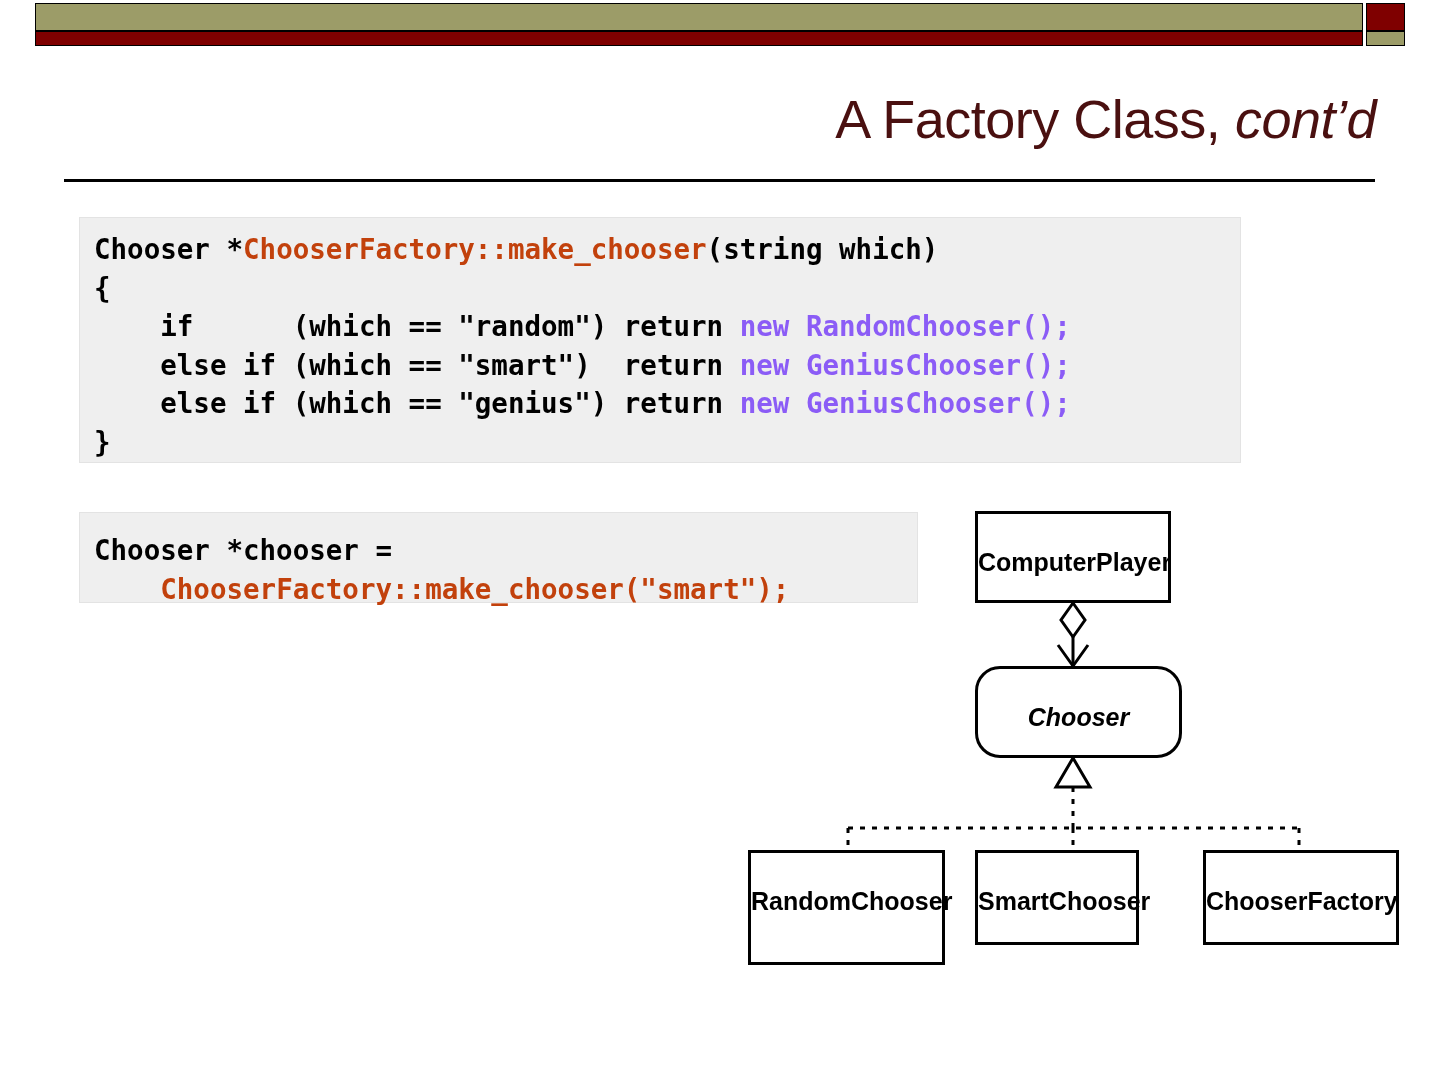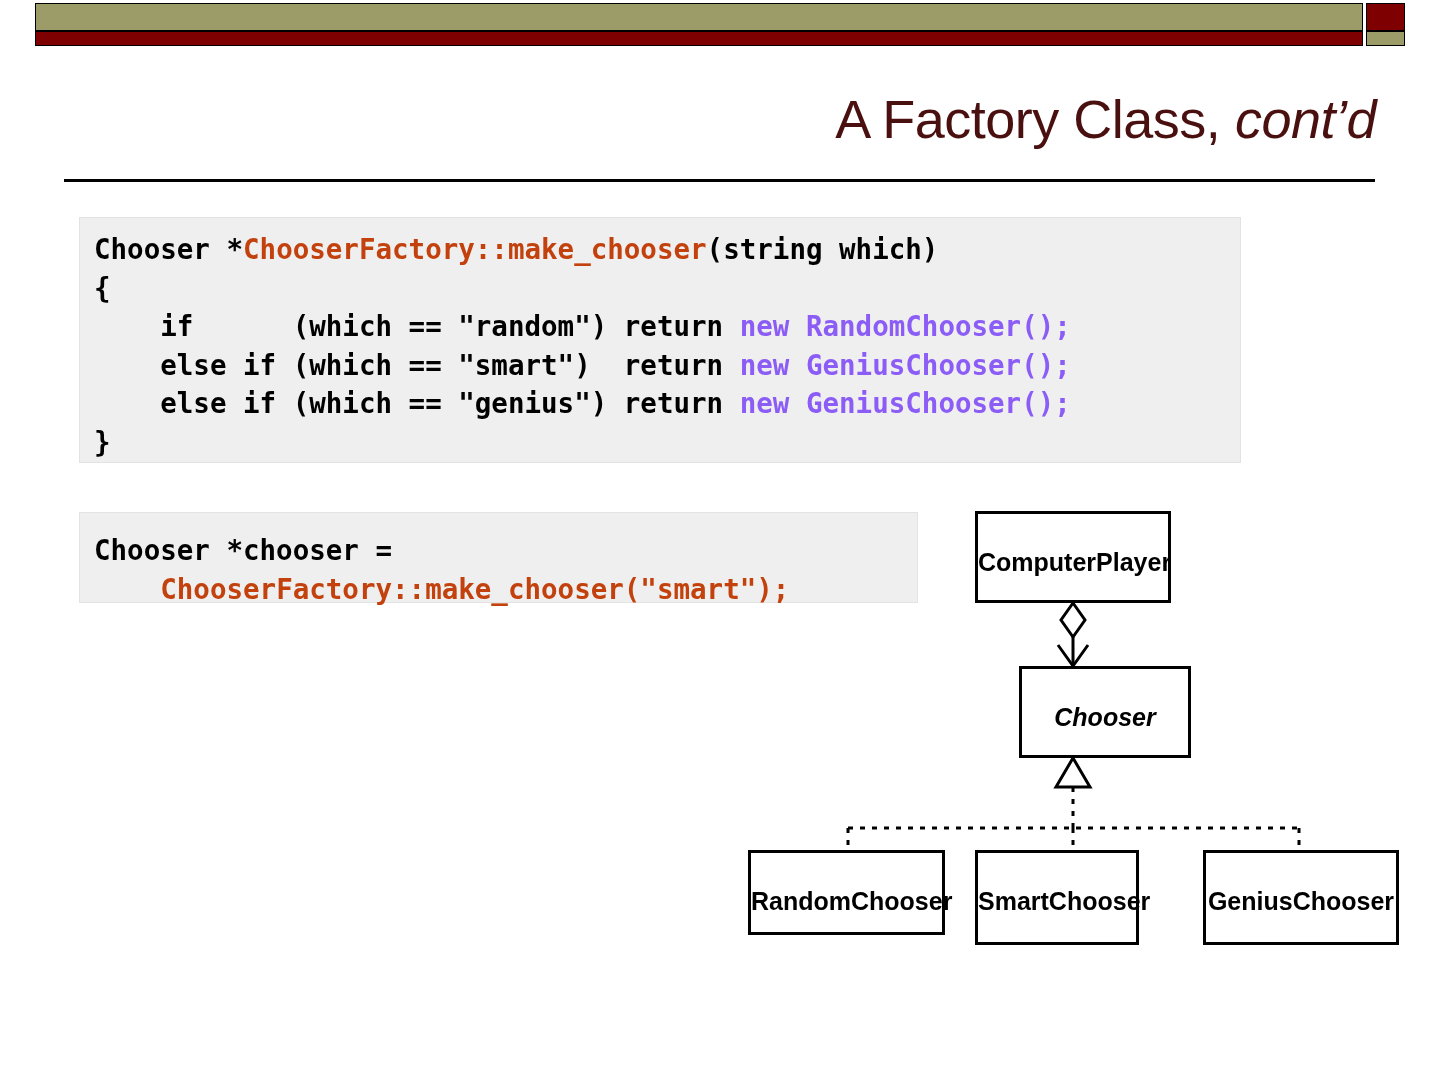--- a/index.html
+++ b/index.html
@@ -124,24 +124,24 @@
     font-weight: bold;
     font-size: 25px;
     color: #000000;
     white-space: nowrap;
   }
   .uml-box-label.abstract { font-style: italic; }
 
   #uml-box-computerplayer { left: 975px; top: 511px; width: 196px; height: 92px; }
   #uml-box-computerplayer .uml-box-label { top: 34px; }
 
-  #uml-box-chooser { left: 1019px; top: 666px; width: 172px; height: 92px; }
+  #uml-box-chooser { left: 975px; top: 666px; width: 207px; height: 92px; border-radius: 25px; }
   #uml-box-chooser .uml-box-label { top: 34px; }
 
-  #uml-box-randomchooser { left: 748px; top: 850px; width: 197px; height: 85px; }
+  #uml-box-randomchooser { left: 748px; top: 850px; width: 197px; height: 115px; }
   #uml-box-randomchooser .uml-box-label { top: 34px; }
 
   #uml-box-smartchooser { left: 975px; top: 850px; width: 164px; height: 95px; }
   #uml-box-smartchooser .uml-box-label { top: 34px; }
 
   #uml-box-geniuschooser { left: 1203px; top: 850px; width: 196px; height: 95px; }
   #uml-box-geniuschooser .uml-box-label { top: 34px; }
 
   
   #footer {
@@ -200,21 +200,21 @@
 
   <div class="uml-box" id="uml-box-randomchooser">
     <div class="uml-box-label">RandomChooser</div>
   </div>
 
   <div class="uml-box" id="uml-box-smartchooser">
     <div class="uml-box-label">SmartChooser</div>
   </div>
 
   <div class="uml-box" id="uml-box-geniuschooser">
-    <div class="uml-box-label">GeniusChooser</div>
+    <div class="uml-box-label">ChooserFactory</div>
   </div>
 </div>
 
 <div id="footer">
 
   
   
   
 
   

